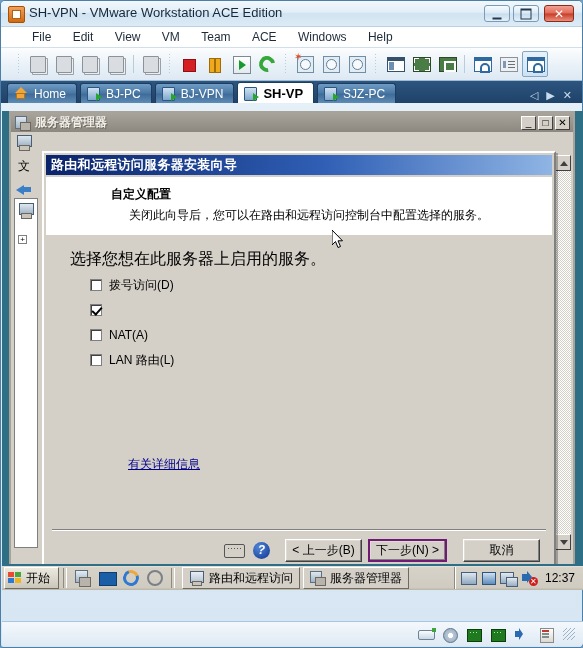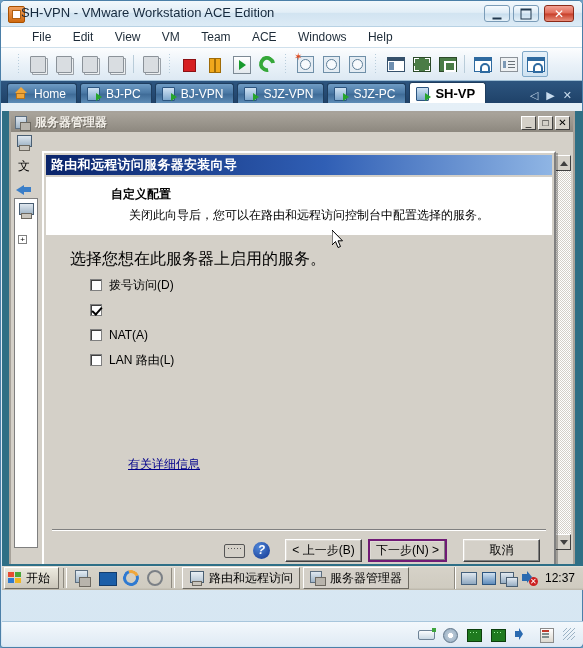--- a/index.html
+++ b/index.html
@@ -26,21 +26,21 @@
   #title-icon{
     position:absolute;left:7px;top:5px;width:15px;height:15px;
     background:linear-gradient(to bottom,#f0a060,#d06a10);
     border:1px solid #a85000;border-radius:2px;
   }
   #title-icon::after{
     content:"";position:absolute;left:3px;top:3px;width:7px;height:7px;
     background:#fff;border:1px solid #b06010;
   }
   #title-text{
-    position:absolute;left:20px;top:4px;
+    position:absolute;left:28px;top:4px;
     font-size:13px;color:#15293d;white-space:nowrap;
   }
   .wbtn{
     position:absolute;top:4px;height:17px;width:26px;
     border:1px solid #7a9cb8;border-radius:3px;
     background:linear-gradient(to bottom,#f6fbfe 0%,#dceaf5 48%,#c6dcec 52%,#e4f0f8 100%);
     box-sizing:border-box;
   }
   .wbtn .gl{position:absolute;left:50%;top:50%;transform:translate(-50%,-50%);}
   #btn-min{right:72px;}
@@ -446,40 +446,33 @@
         </span>
       <span>BJ-PC</span>
     </div>
     <div class="tab">
       <span class="tabicon">
           <i class="body"></i>
           <i class="arrow"></i>
         </span>
       <span>BJ-VPN</span>
     </div>
+    <div class="tab active">
+      <span class="tabicon">
+          <i class="body"></i>
+          <i class="arrow"></i>
+        </span>
+      <span>SH-VP</span>
+    </div>
     <div class="tab">
       <span class="tabicon">
           <i class="body"></i>
           <i class="arrow"></i>
         </span>
-      <span>SJZ-VPN</span>
-    </div>
-    <div class="tab">
-      <span class="tabicon">
-          <i class="body"></i>
-          <i class="arrow"></i>
-        </span>
       <span>SJZ-PC</span>
-    </div>
-    <div class="tab active">
-      <span class="tabicon">
-          <i class="body"></i>
-          <i class="arrow"></i>
-        </span>
-      <span>SH-VP</span>
     </div>
     <div id="tabnav">
       <span>◁</span>
       <span>▶</span>
       <span>✕</span>
     </div>
   </div>
 
   <div id="guest">
 

